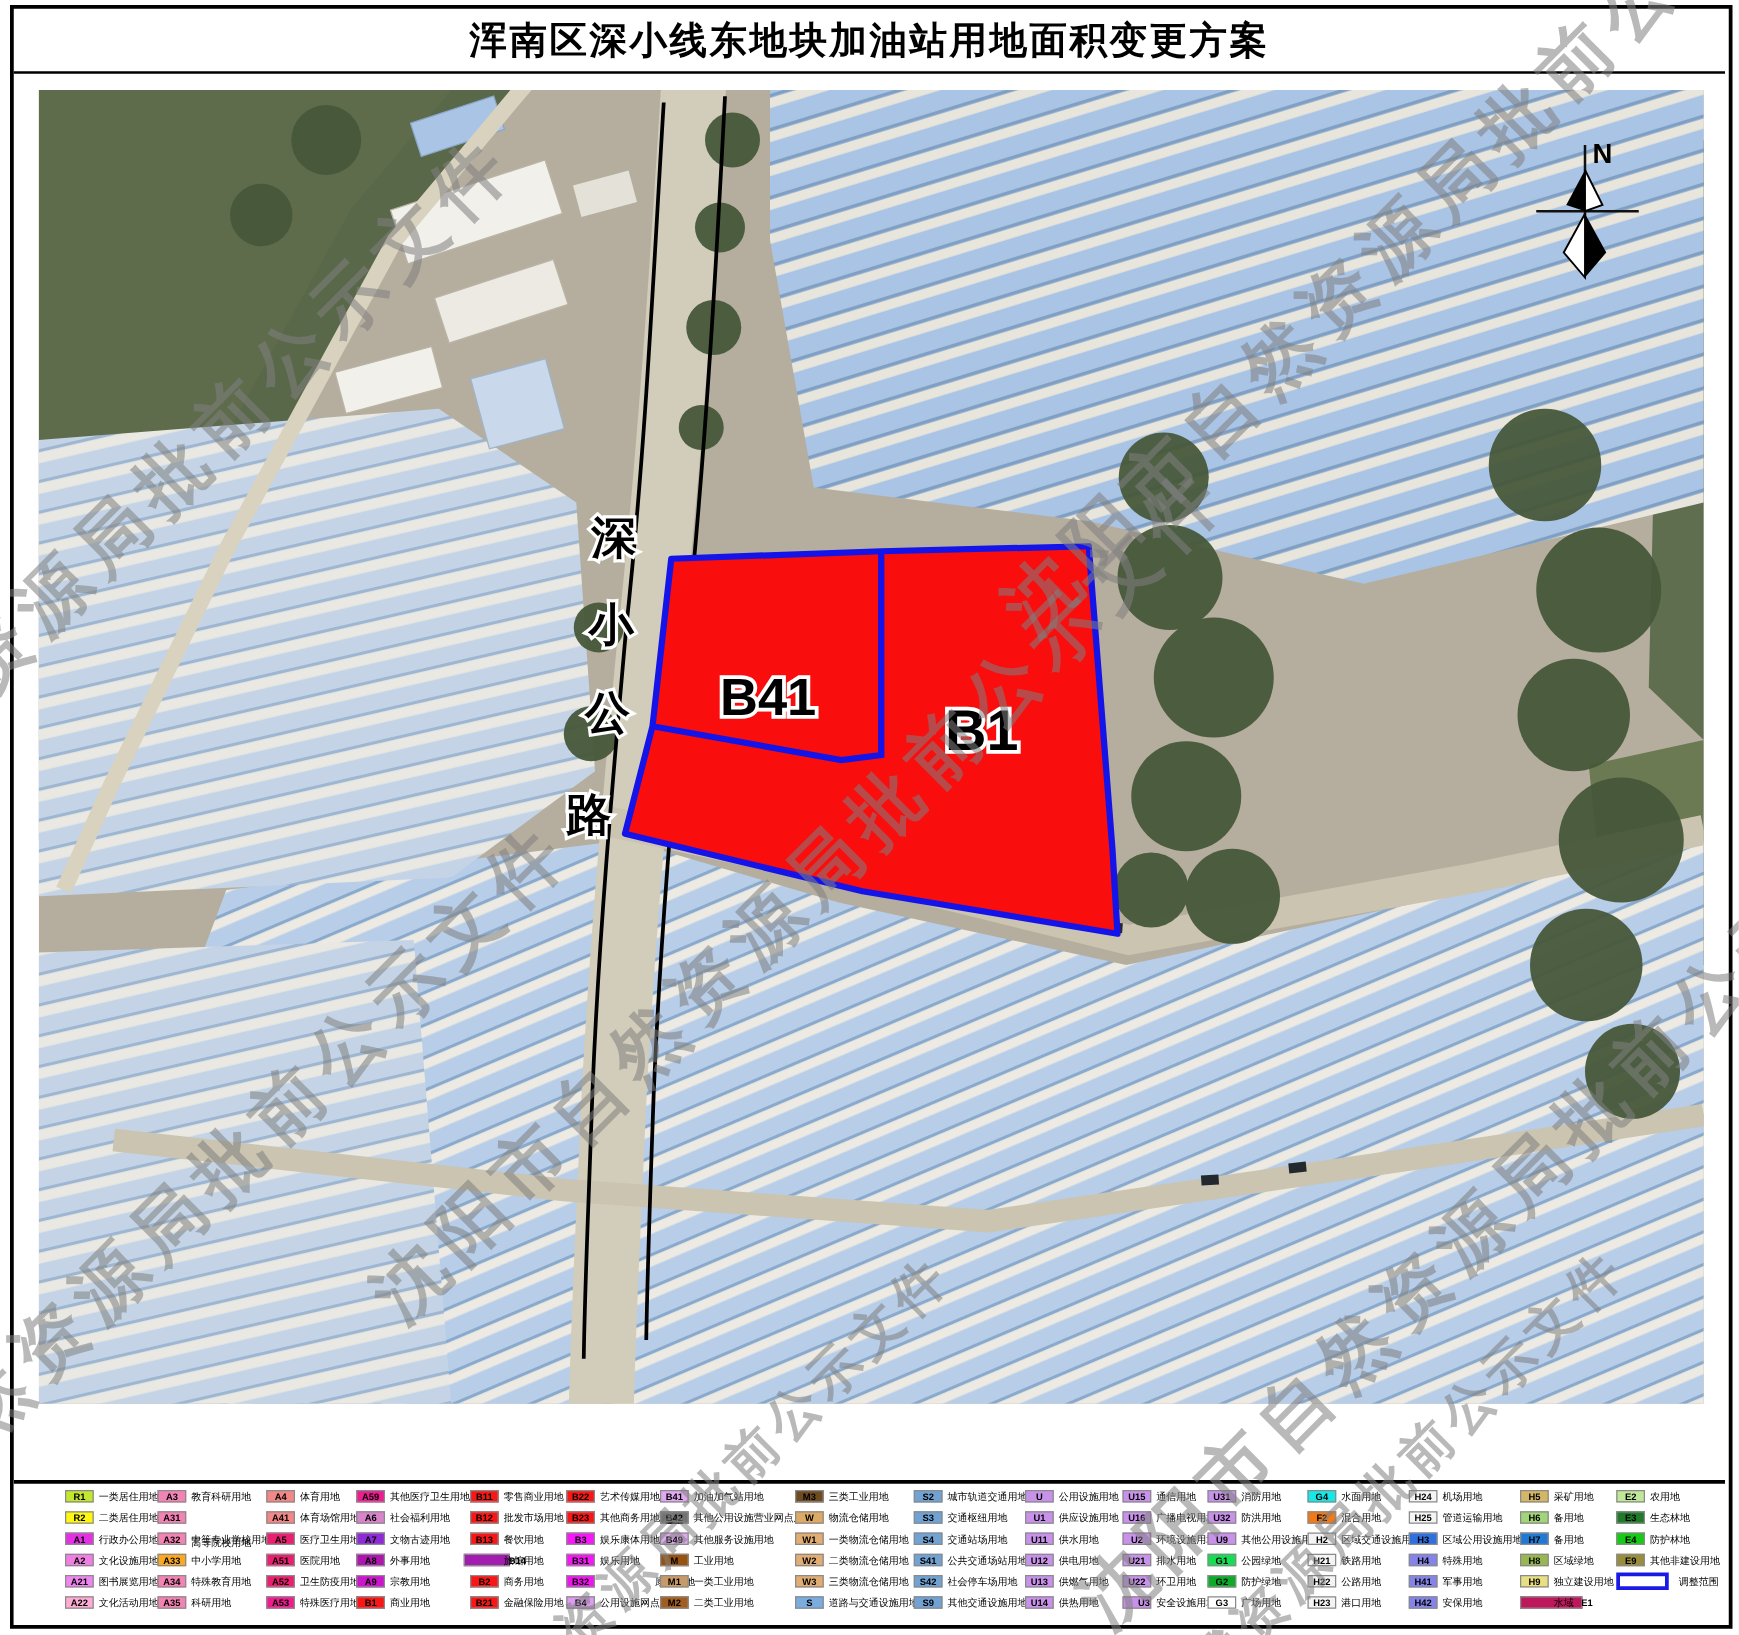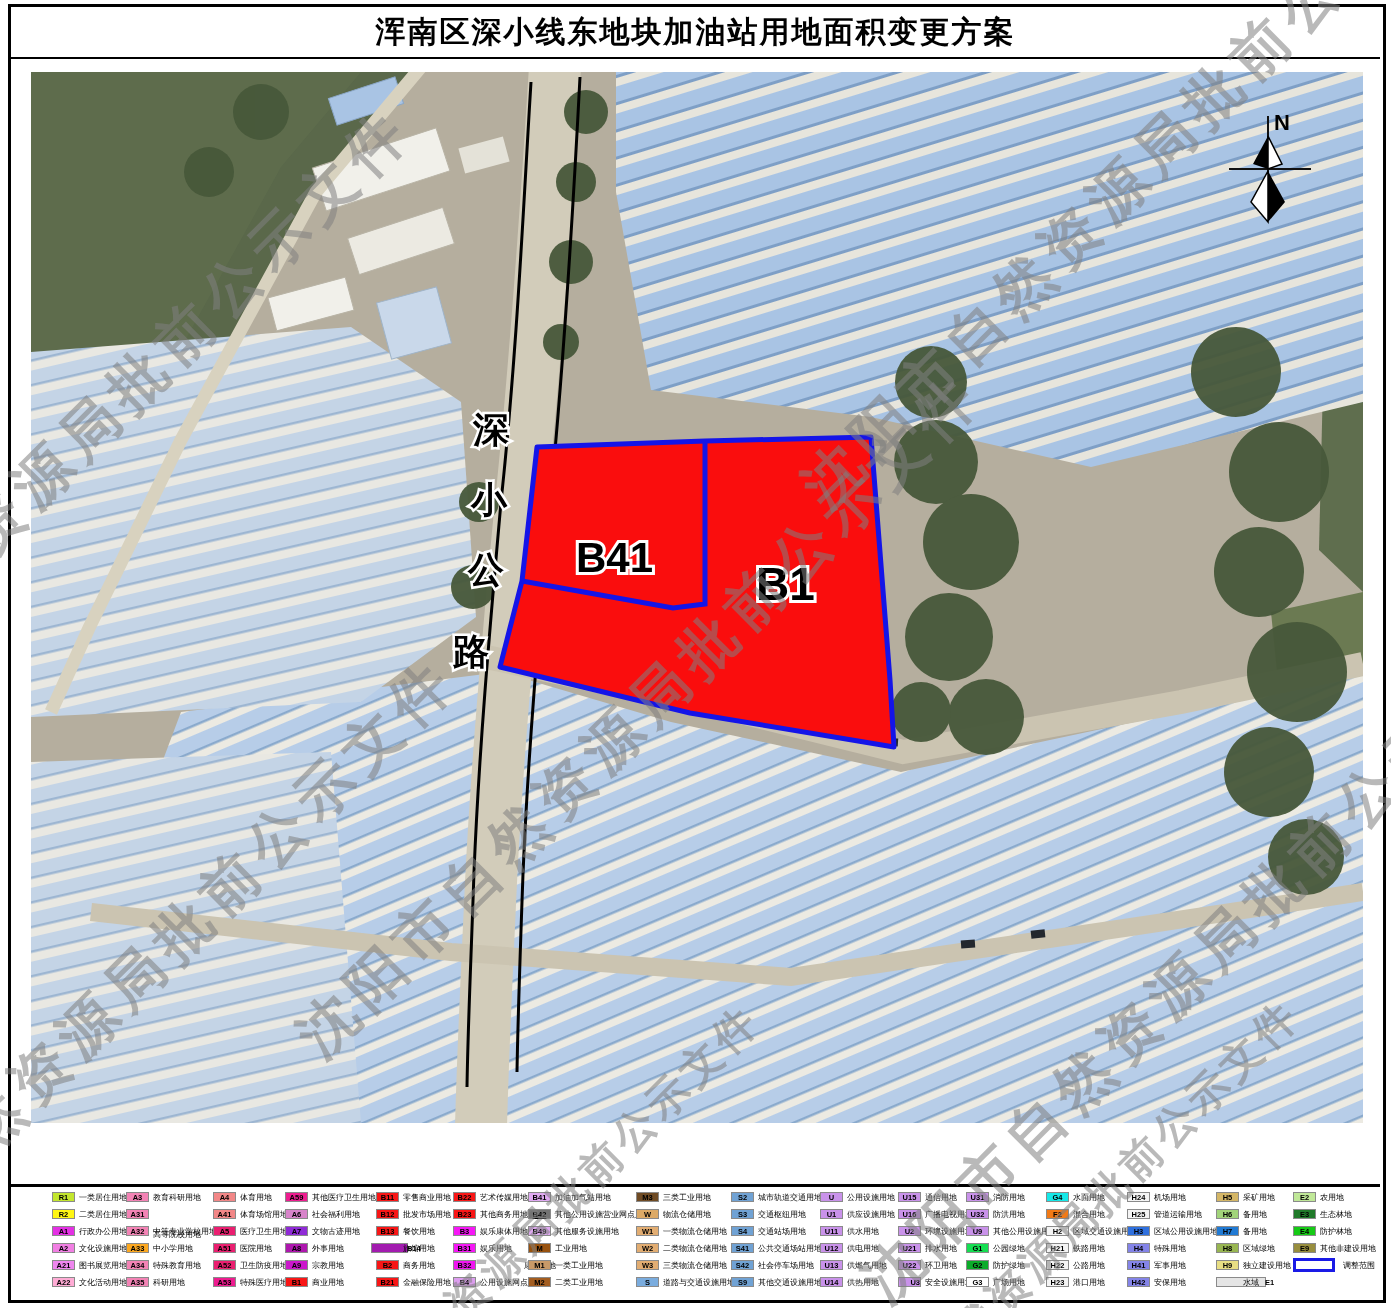--- a/index.html
+++ b/index.html
@@ -329,21 +329,21 @@
       <div class="chip" style="left: 1216px; top: 1192px; background: rgb(212, 182, 102);">H5</div>
       <div class="chip-label" style="left: 1243px; top: 1193px;">采矿用地</div>
       <div class="chip" style="left: 1216px; top: 1209px; background: rgb(162, 212, 122);">H6</div>
       <div class="chip-label" style="left: 1243px; top: 1210px;">备用地</div>
       <div class="chip" style="left: 1216px; top: 1226px; background: rgb(32, 122, 212);">H7</div>
       <div class="chip-label" style="left: 1243px; top: 1227px;">备用地</div>
       <div class="chip" style="left: 1216px; top: 1243px; background: rgb(152, 182, 82);">H8</div>
       <div class="chip-label" style="left: 1243px; top: 1244px;">区域绿地</div>
       <div class="chip" style="left: 1216px; top: 1260px; background: rgb(232, 222, 132);">H9</div>
       <div class="chip-label" style="left: 1243px; top: 1261px; text-align: right;">独立建设用地</div>
-      <div class="chip" style="left: 1216px; top: 1277px; background: #e5e5e5; padding-left: 48px;">E1</div>
+      <div class="chip" style="left: 1216px; top: 1277px; background: #be185d; padding-left: 48px;">E1</div>
       <div class="chip-label" style="left: 1243px; top: 1278px;">水域</div>
       <div class="chip" style="left: 1293px; top: 1192px; background: rgb(192, 232, 152);">E2</div>
       <div class="chip-label" style="left: 1320px; top: 1193px;">农用地</div>
       <div class="chip" style="left: 1293px; top: 1209px; background: rgb(32, 122, 42);">E3</div>
       <div class="chip-label" style="left: 1320px; top: 1210px;">生态林地</div>
       <div class="chip" style="left: 1293px; top: 1226px; background: rgb(22, 202, 22);">E4</div>
       <div class="chip-label" style="left: 1320px; top: 1227px;">防护林地</div>
       <div class="chip" style="left: 1293px; top: 1243px; background: rgb(152, 142, 62);">E9</div>
       <div class="chip-label" style="left: 1320px; top: 1244px;">其他非建设用地</div>
       <div class="chip chip-range" style="left: 1293px; top: 1260px;"></div>

